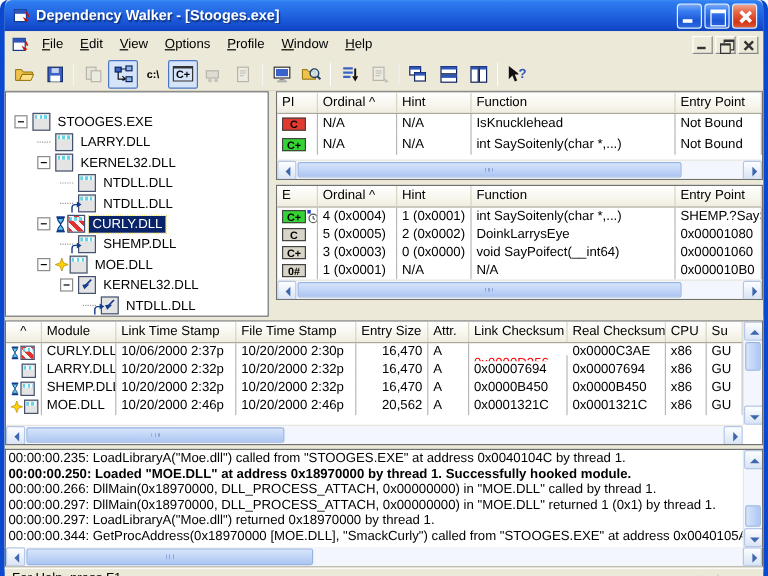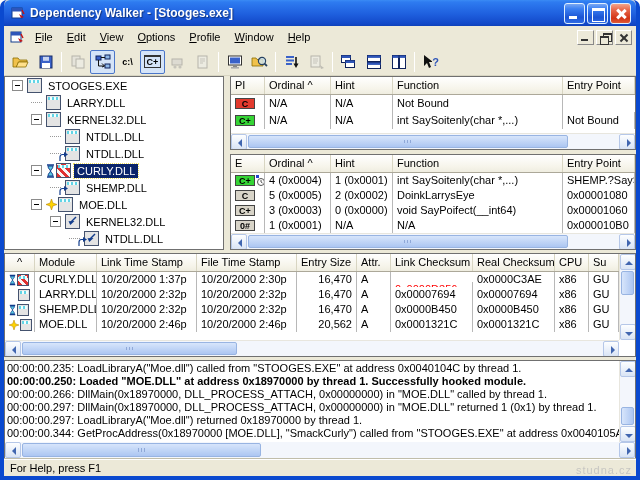--- a/index.html
+++ b/index.html
@@ -49,21 +49,21 @@
   .tb-btn.disabled { filter:grayscale(1); opacity:.45; }
   .tb-sep { width:1px; height:20px; background:#C8C5B2; margin:0 3px; border-right:1px solid #fff; }
   .tb-label { font-size:9px; font-weight:bold; }
   .tb-box { border:1px solid #333; padding:0 2px; border-top:2px solid #333; }
 
   
   .workspace { flex:1; display:flex; flex-direction:column; background:#ECE9D8; }
   .panel { background:#fff; border:1px solid #707070; overflow:hidden; position:relative; }
 
   .toprow { flex:0 0 174px; display:flex; }
-  .tree-panel { width:220px; flex:0 0 220px; padding-top:0; }
+  .tree-panel { width:220px; flex:0 0 220px; padding-top:16px; }
   .vsplit { width:6px; flex:0 0 6px; background:#ECE9D8; }
   .hsplit { height:3px; flex:0 0 3px; background:#ECE9D8; }
   .right-col { flex:1; display:flex; flex-direction:column; min-width:0; }
   .pi-panel { flex:0 0 74px; display:flex; flex-direction:column; }
   .e-panel  { flex:0 0 96px; display:flex; flex-direction:column; }
   .rsplit { height:4px; flex:0 0 4px; background:#ECE9D8; }
 
   
   .trow { height:17px; display:flex; align-items:center; white-space:nowrap; }
   .t-slot { width:13px; flex:0 0 13px; display:flex; align-items:center; justify-content:center; }
@@ -454,20 +454,21 @@
             <div>Hint</div>
             <div>Function</div>
             <div>Entry Point</div>
           </div>
           <div class="grid-row pi-grid pi-row">
             <div class="cell-icon">
                 <span class="ftype red">C</span>
               </div>
             <div>N/A</div>
             <div>N/A</div>
+            <div>IsKnucklehead</div>
             <div>Not Bound</div>
           </div>
           <div class="grid-row pi-grid pi-row">
             <div class="cell-icon">
                 <span class="ftype green">C+</span>
               </div>
             <div>N/A</div>
             <div>N/A</div>
             <div>int SaySoitenly(char *,...)</div>
             <div>Not Bound</div>
@@ -576,21 +577,21 @@
             <div class="cell-icon">
               <span>
                   <svg width="7" height="12" viewBox="0 0 9 14">
                     <path d="M1 1h7M1 13h7" stroke="#123C8C" stroke-width="1.6"></path>
                     <path d="M2 2c0 3 2.5 3.5 2.5 5S2 9 2 12h5c0-3-2.5-3.5-2.5-5S7 5 7 2z" fill="#5AC8E0" stroke="#123C8C"></path>
                   </svg>
                 </span>
               <span class="tico red-fill" style="width:12px;height:12px;flex:0 0 12px;"></span>
             </div>
             <div>CURLY.DLL</div>
-            <div>10/20/2000   1:37p</div>
+            <div>10/06/2000   2:37p</div>
             <div>10/20/2000   2:30p</div>
             <div class="num">16,470</div>
             <div>A</div>
             <div class="red-text">0x0000D356</div>
             <div>0x0000C3AE</div>
             <div>x86</div>
             <div>GU</div>
           </div>
           <div class="grid-row mod-grid mod-row">
             <div class="cell-icon" style="justify-content:flex-end;">

